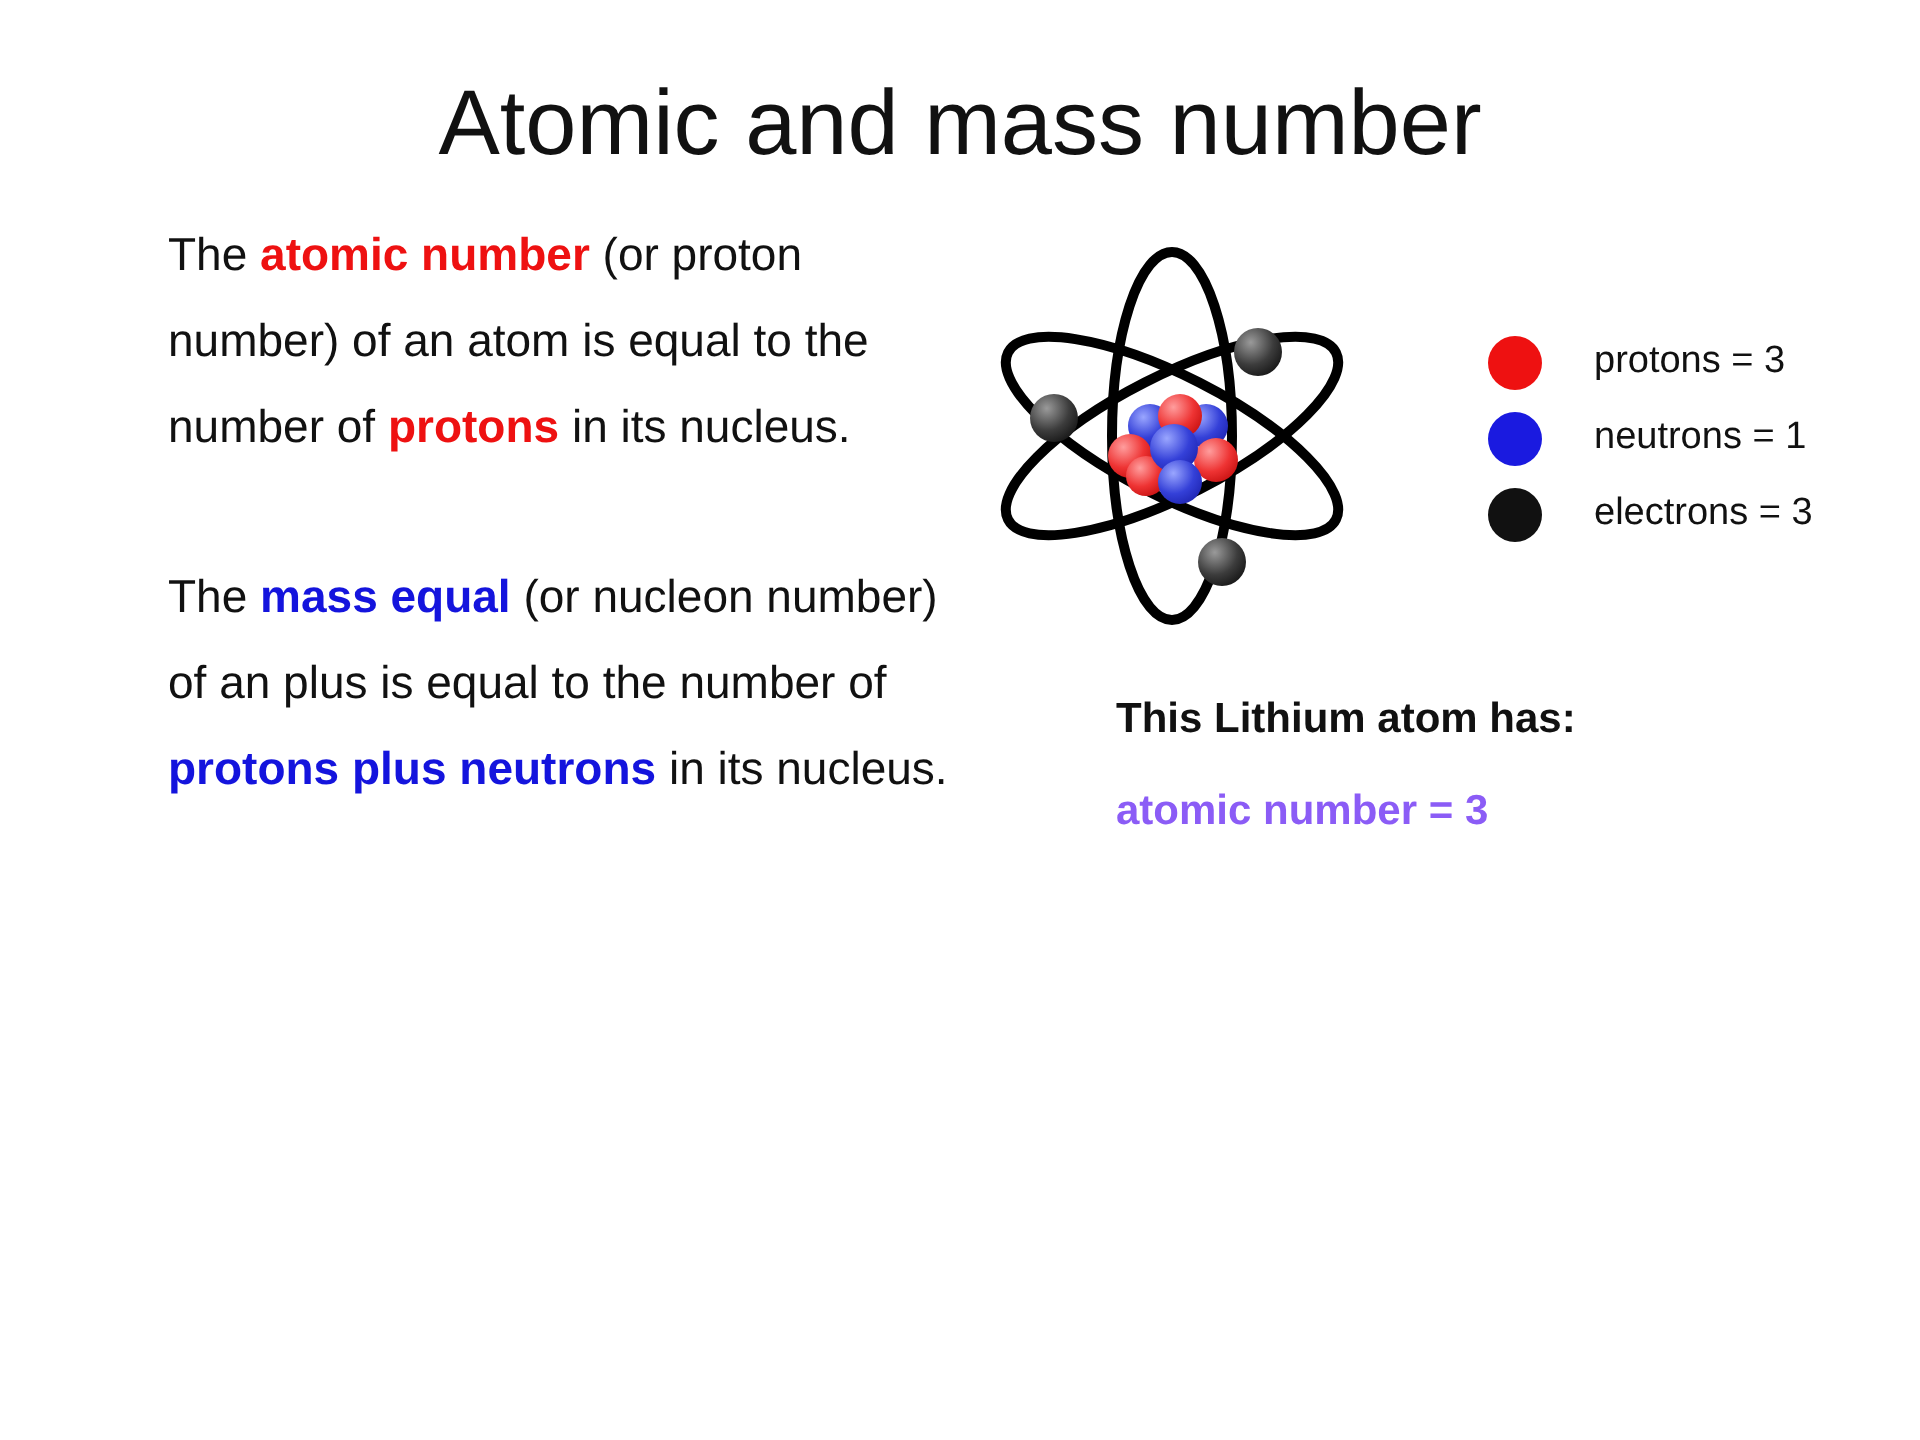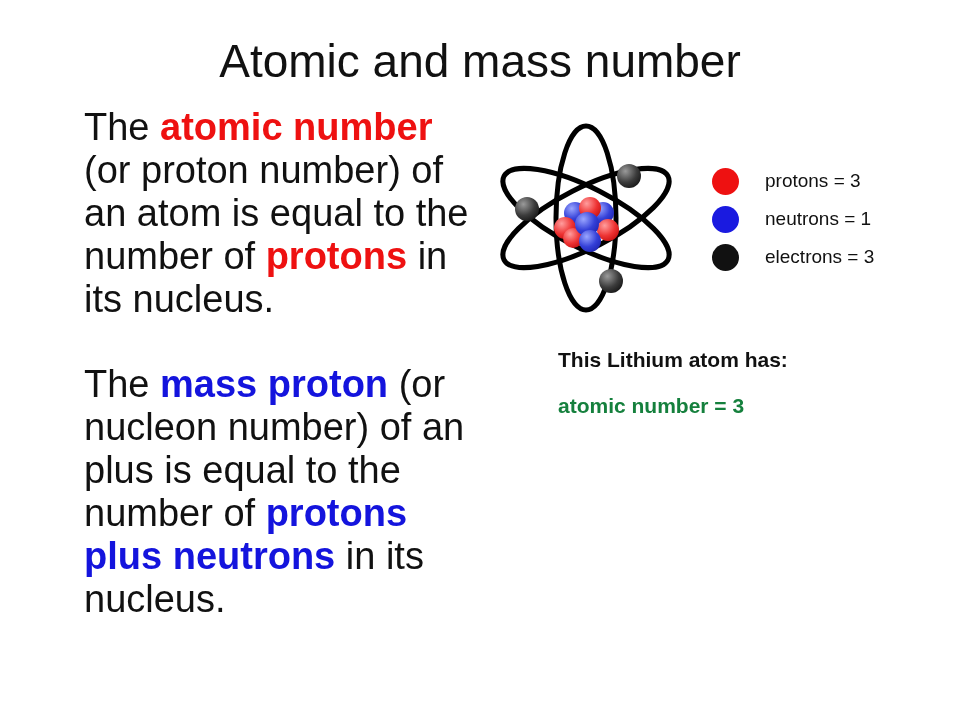--- a/index.html
+++ b/index.html
@@ -24,21 +24,21 @@
     font-size: 46px;
     font-weight: 400;
     color: #111111;
     letter-spacing: 0px;
   }
   .definitions {
     position: absolute;
     left: 84px;
     top: 106px;
     width: 392px;
-    font-size: 38px;
+    font-size: 23px;
     line-height: 43px;
     color: #111111;
   }
   .definitions p {
     margin: 0;
     padding: 0;
   }
   .definitions p + p {
     margin-top: 42px;
   }
@@ -52,21 +52,21 @@
   }
   .atom-figure {
     position: absolute;
     left: 483px;
     top: 112px;
     width: 212px;
     height: 212px;
   }
   .legend {
     position: absolute;
-    left: 712px;
+    left: 744px;
     top: 162px;
   }
   .legend-row {
     display: flex;
     align-items: center;
     height: 38px;
   }
   .legend-dot {
     width: 27px;
     height: 27px;
@@ -89,38 +89,38 @@
     font-size: 21px;
     font-weight: bold;
     line-height: 24px;
   }
   .lithium-heading {
     color: #111111;
     margin: 0 0 22px 0;
     text-align: right;
   }
   .lithium-atomic {
-    color: #15803d;
+    color: #8b5cf6;
     margin: 0 0 19px 0;
   }
   .lithium-mass {
     color: #1414cc;
     margin: 0;
   }
 </style>
 </head>
 <body>
 
 <div class="slide">
 
   <div class="slide-title">Atomic and mass number</div>
 
   <div class="definitions">
     <p><span>The </span><span class="term-red">atomic number</span><span> (or proton number) of an atom is equal to the number of </span><span class="term-red">protons</span><span> in its nucleus.</span></p>
-    <p><span>The </span><span class="term-blue">mass proton</span><span> (or nucleon number) of an plus is equal to the number of </span><span class="term-blue">protons plus neutrons</span><span> in its nucleus.</span></p>
+    <p><span>The </span><span class="term-blue">mass equal</span><span> (or nucleon number) of an plus is equal to the number of </span><span class="term-blue">protons plus neutrons</span><span> in its nucleus.</span></p>
   </div>
 
   <svg class="atom-figure" viewBox="0 0 212 212" xmlns="http://www.w3.org/2000/svg">
     <defs>
       <radialGradient id="gradRed" cx="0.35" cy="0.3" r="0.85">
         <stop offset="0%" stop-color="#ff9d9d"></stop>
         <stop offset="55%" stop-color="#ee3333"></stop>
         <stop offset="100%" stop-color="#c00a0a"></stop>
       </radialGradient>
       <radialGradient id="gradBlue" cx="0.35" cy="0.3" r="0.85">

